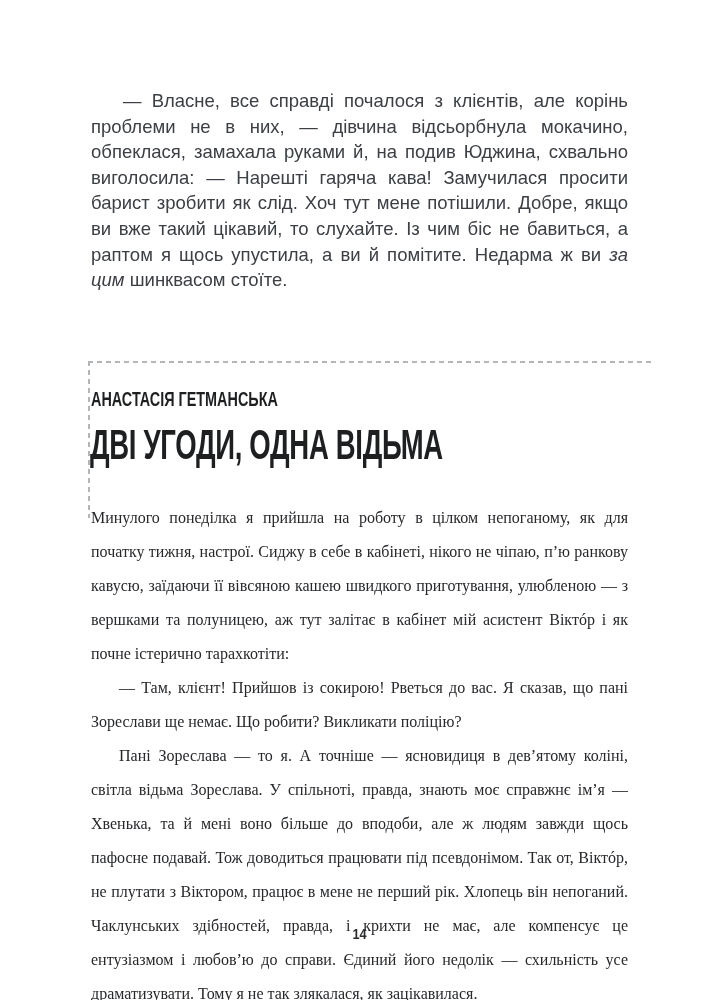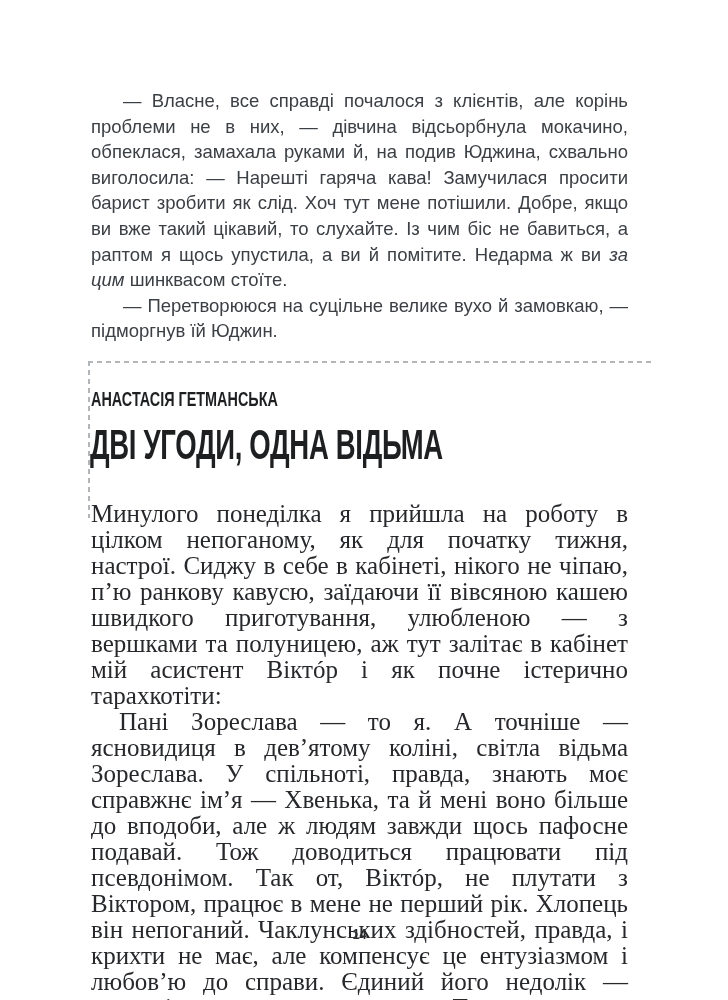--- a/index.html
+++ b/index.html
@@ -47,48 +47,48 @@
     font-weight:bold;font-size:43px;line-height:43px;color:#1d1f21;
     white-space:nowrap;letter-spacing:-0.5px;
     transform:scaleX(0.64);transform-origin:left top;
   }
   
   .body-text{
     position:absolute;top:501px;left:91px;width:537px;
   }
   .serif{
     font-family:"Liberation Serif","DejaVu Serif",serif;
-    font-size:25px;line-height:26px;color:var(--serif-text);
+    font-size:16px;line-height:34px;color:var(--serif-text);
     text-align:justify;
   }
   .indent-serif{text-indent:28px;}
   
   .page-number{
     position:absolute;top:925px;left:91px;width:537px;
     font-family:"Liberation Sans","DejaVu Sans",sans-serif;
     font-weight:bold;font-size:15px;color:#2a2c2e;text-align:center;
     transform:scaleX(0.85);transform-origin:center top;
   }
 </style>
 </head>
 <body>
 
 <div class="page">
 
   <section class="intro">
     <p class="sans indent-sans"><span>— Власне, все справді почалося з клієнтів, але корінь проблеми не в них, — дівчина відсьорбнула мокачино, обпеклася, замахала руками й, на подив Юджина, схвально виголосила: — Нарешті гаряча кава! Замучилася просити барист зробити як слід. Хоч тут мене потішили. Добре, якщо ви вже такий цікавий, то слухайте. Із чим біс не бавиться, а раптом я щось упустила, а ви й помітите. Недарма ж ви </span><span class="ital">за цим</span><span> шинквасом стоїте.</span></p>
-    <p class="sans indent-sans">— Перетворююся на суцільне велике вухо й замовкаю, — підморгнув їй Юджин.</p>
   </section>
 
   <div class="dash-top"></div>
   <div class="dash-left"></div>
 
   <h2 class="author">АНАСТАСІЯ ГЕТМАНСЬКА</h2>
   <h1 class="title">ДВІ УГОДИ, ОДНА ВІДЬМА</h1>
 
   <section class="body-text">
     <p class="serif">Минулого понеділка я прийшла на роботу в цілком непоганому, як для початку тижня, настрої. Сиджу в себе в кабінеті, нікого не чіпаю, п’ю ранкову кавусю, заїдаючи її вівсяною кашею швидкого приготування, улюбленою — з вершками та полуницею, аж тут залітає в кабінет мій асистент Віктóр і як почне істерично тарахкотіти:</p>
+    <p class="serif indent-serif">— Там, клієнт! Прийшов із сокирою! Рветься до вас. Я сказав, що пані Зореслави ще немає. Що робити? Викликати поліцію?</p>
     <p class="serif indent-serif">Пані Зореслава — то я. А точніше — ясновидиця в дев’ятому коліні, світла відьма Зореслава. У спільноті, правда, знають моє справжнє ім’я — Хвенька, та й мені воно більше до вподоби, але ж людям завжди щось пафосне подавай. Тож доводиться працювати під псевдонімом. Так от, Віктóр, не плутати з Віктором, працює в мене не перший рік. Хлопець він непоганий. Чаклунських здібностей, правда, і крихти не має, але компенсує це ентузіазмом і любов’ю до справи. Єдиний його недолік — схильність усе драматизувати. Тому я не так злякалася, як зацікавилася.</p>
   </section>
 
   <div class="page-number">14</div>
 
 </div>
 
 </body></html>

